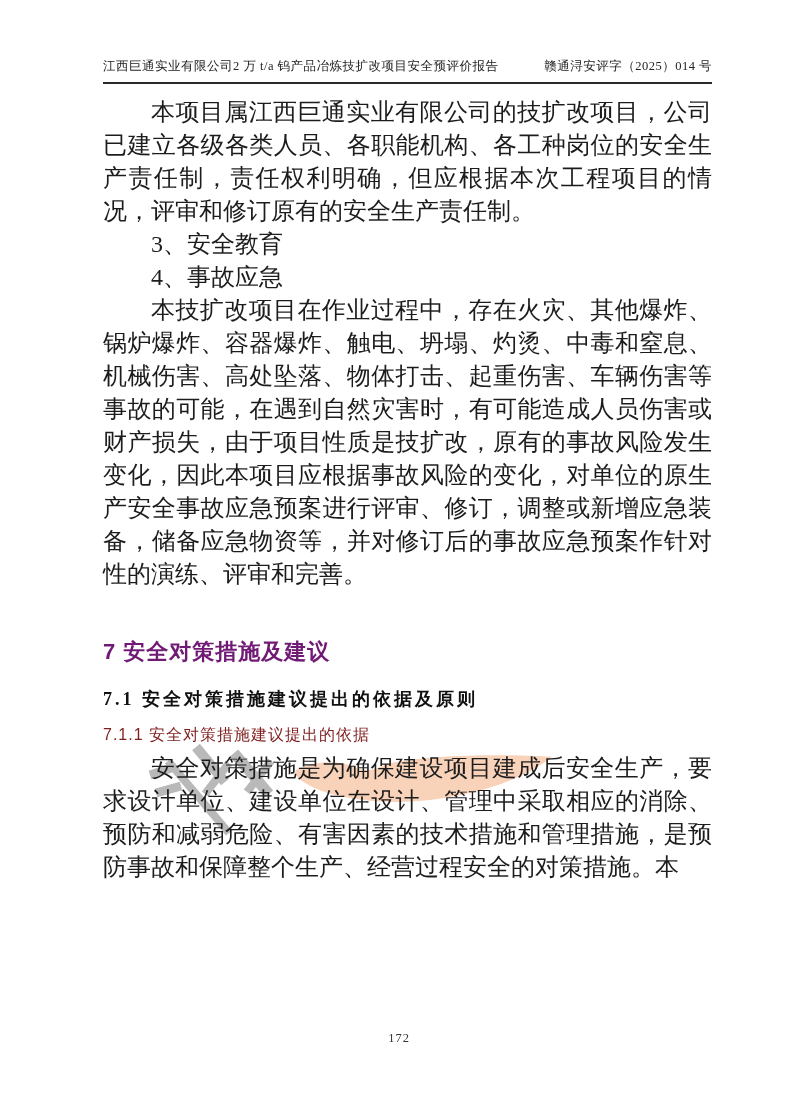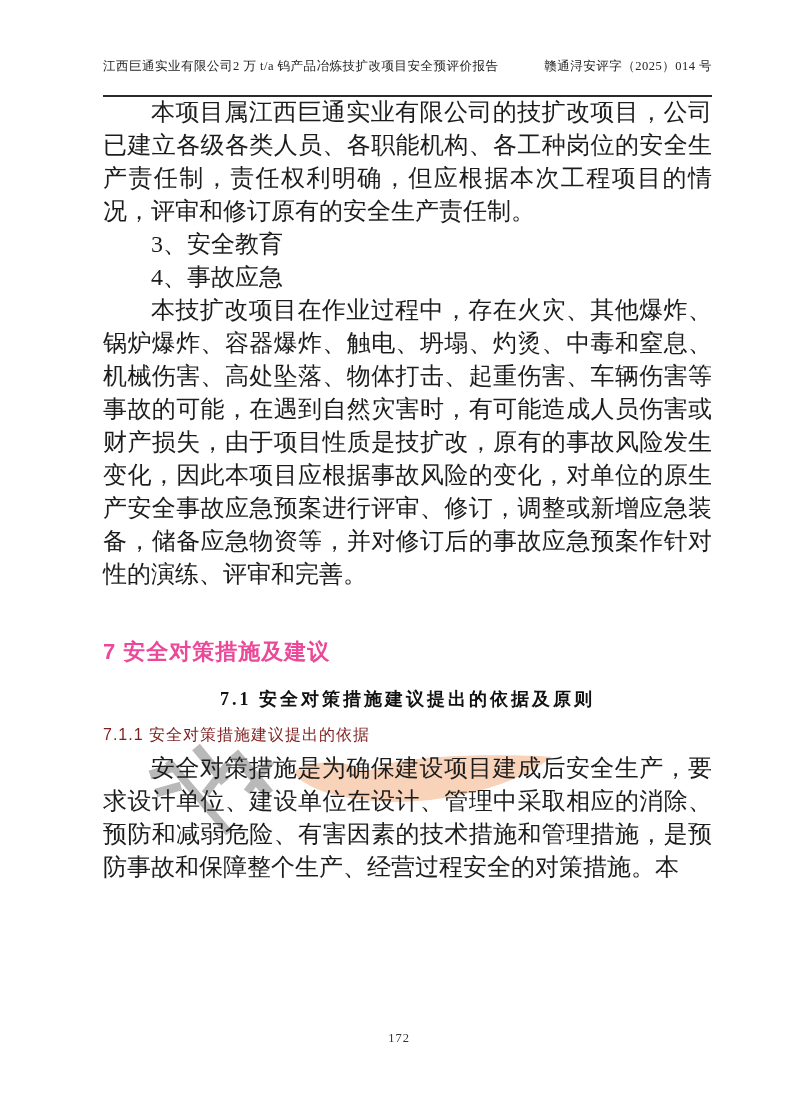--- a/index.html
+++ b/index.html
@@ -18,21 +18,21 @@
     position: absolute;
     left: 103px;
     right: 78px;
     top: 58px;
     display: flex;
     justify-content: space-between;
     align-items: flex-end;
     font-size: 12.5px;
     letter-spacing: 0.5px;
     color: #222;
-    padding-bottom: 20px;
+    padding-bottom: 7px;
     border-bottom: 2px solid #2a2a2a;
     white-space: nowrap;
   }
   
   .page-main {
     position: absolute;
     left: 103px;
     right: 78px;
     top: 96px;
     z-index: 2;
@@ -45,30 +45,29 @@
     text-justify: inter-ideograph;
     text-indent: 2em;
     color: #1c1c1c;
   }
   .chapter-h1 {
     margin: 46px 0 0 0;
     font-family: "Liberation Sans", "DejaVu Sans", sans-serif;
     font-size: 22px;
     font-weight: bold;
     letter-spacing: 1px;
-    color: #ec4899;
+    color: #701a75;
   }
   .section-h2 {
     margin: 20px 0 1px 0;
     font-family: "Liberation Serif", "DejaVu Serif", serif;
     font-size: 18px;
     font-weight: bold;
     letter-spacing: 3px;
     color: #111;
-    text-align: center;
   }
   .subsection-h3 {
     margin: 14px 0 6px 0;
     font-family: "Liberation Sans", "DejaVu Sans", sans-serif;
     font-size: 16px;
     font-weight: normal;
     letter-spacing: 1px;
     color: #7f1d1d;
   }
   

